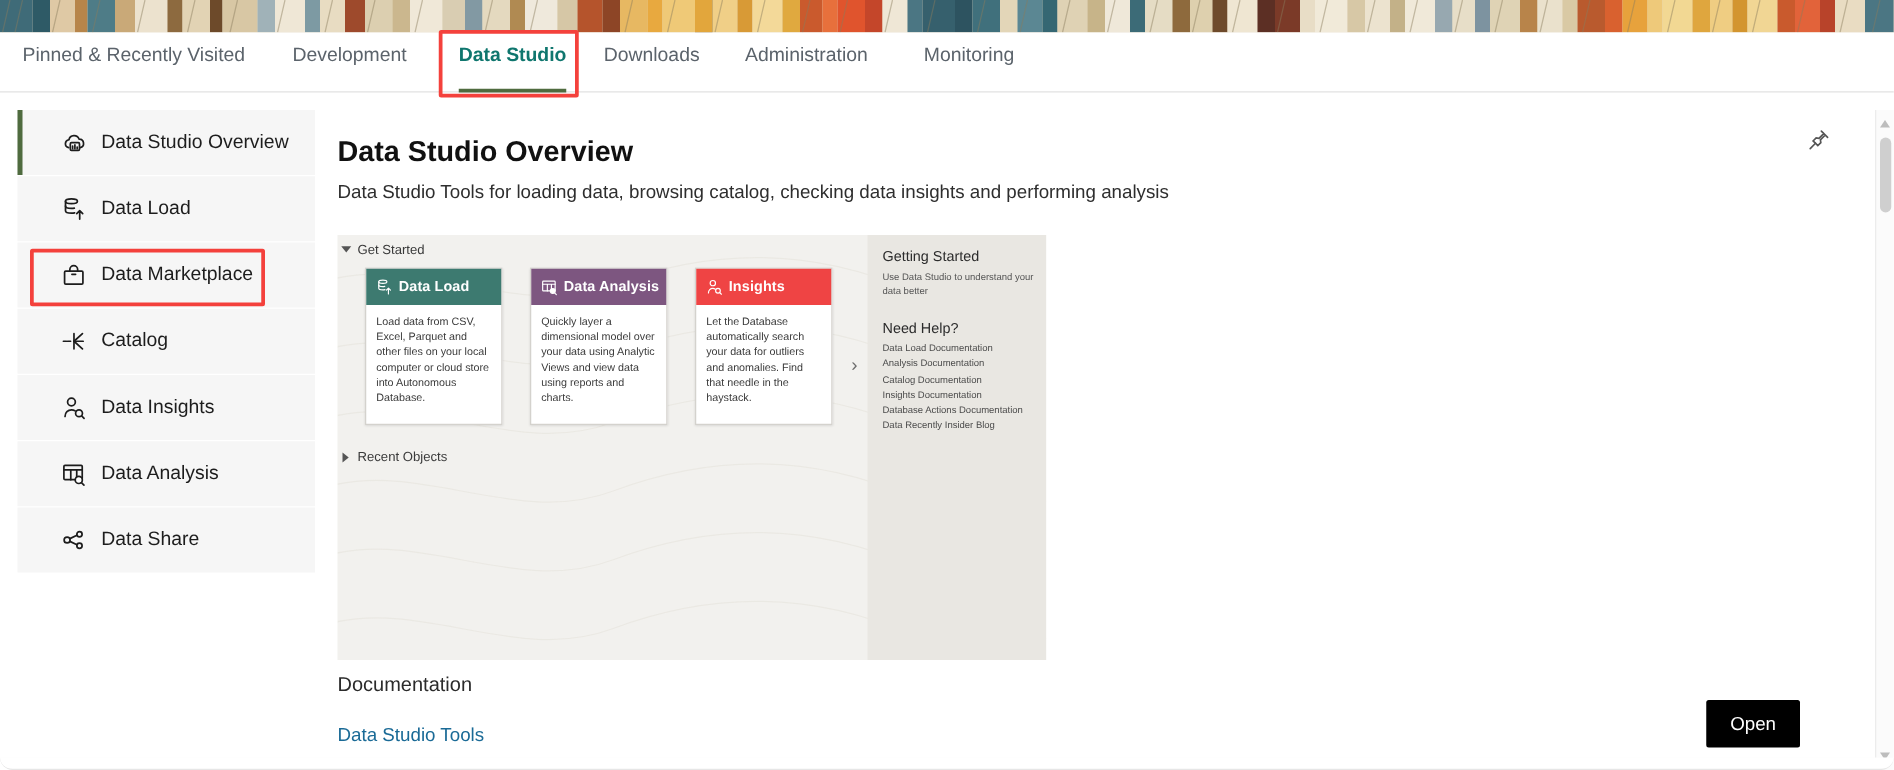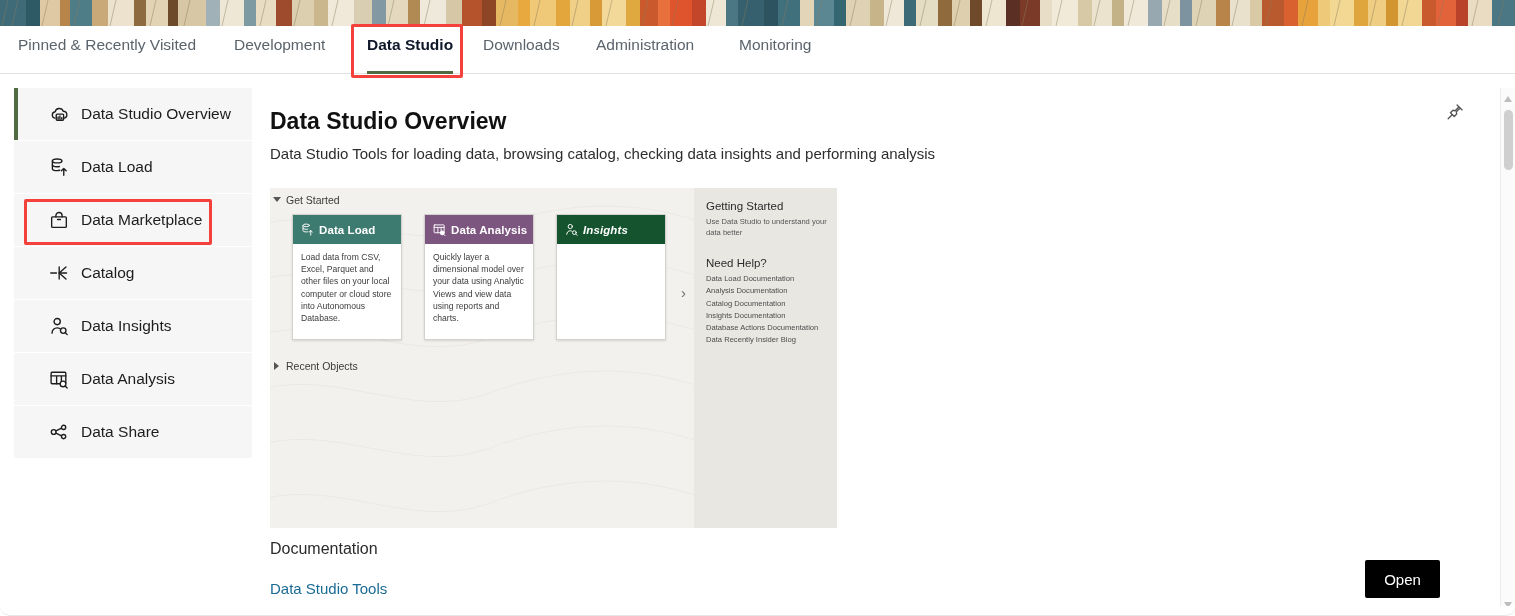--- a/index.html
+++ b/index.html
@@ -31,21 +31,21 @@
   .tab {
     position: absolute;
     top: 10px;
     height: 38px;
     font-size: 15.5px;
     color: #5b636b;
     white-space: nowrap;
     cursor: pointer;
     padding: 0 2px;
   }
-  .tab.active { color: #0f172a; font-weight: bold; }
+  .tab.active { color: #0f766e; font-weight: bold; }
   .tab .ul {
     position: absolute;
     left: 2px; right: 2px; bottom: 0px;
     height: 3px; background: #4f6b3f;
   }
 
   
   .redbox {
     position: absolute;
     border: 3px solid #f4413c;
@@ -469,31 +469,32 @@
                 <path d="M3.4 8.6h16M9.4 8.6v8.6M14.6 8.6v8.6"></path>
                 <circle cx="16.4" cy="17.4" r="3.1" fill="#fff"></circle>
                 <path d="M18.7 19.7 20.9 21.9"></path>
               </svg>
             </span>
             <span>Data Analysis</span>
           </div>
           <div class="bd">Quickly layer a dimensional model over your data using Analytic Views and view data using reports and charts.</div>
         </div>
         <div class="pvcard" style="left: 286px;">
-          <div class="hd" style="background: #14532d; font-style: italic;">
+          <div class="hd" style="background: #ef4444;">
             <span class="ci">
               <svg width="15" height="15" viewBox="0 0 24 24" fill="none" stroke="#ffffff" stroke-width="1.5" stroke-linecap="round" stroke-linejoin="round">
                 <circle cx="10" cy="7.2" r="3.4"></circle>
                 <path d="M4.4 19.8c0-3.4 2.5-5.8 5.6-5.8 1.2 0 2.3.35 3.2.96"></path>
                 <circle cx="16.6" cy="17" r="3"></circle>
                 <path d="M18.9 19.3 21 21.4"></path>
               </svg>
             </span>
             <span>Insights</span>
           </div>
+          <div class="bd">Let the Database automatically search your data for outliers and anomalies. Find that needle in the haystack.</div>
         </div>
       </div>
 
     <div id="pv-caret-closed"></div>
     <div id="pv-recent">Recent Objects</div>
 
     <div id="pv-arrow">›</div>
 
     <div id="pv-right">
       <div class="h1">Getting Started</div>

